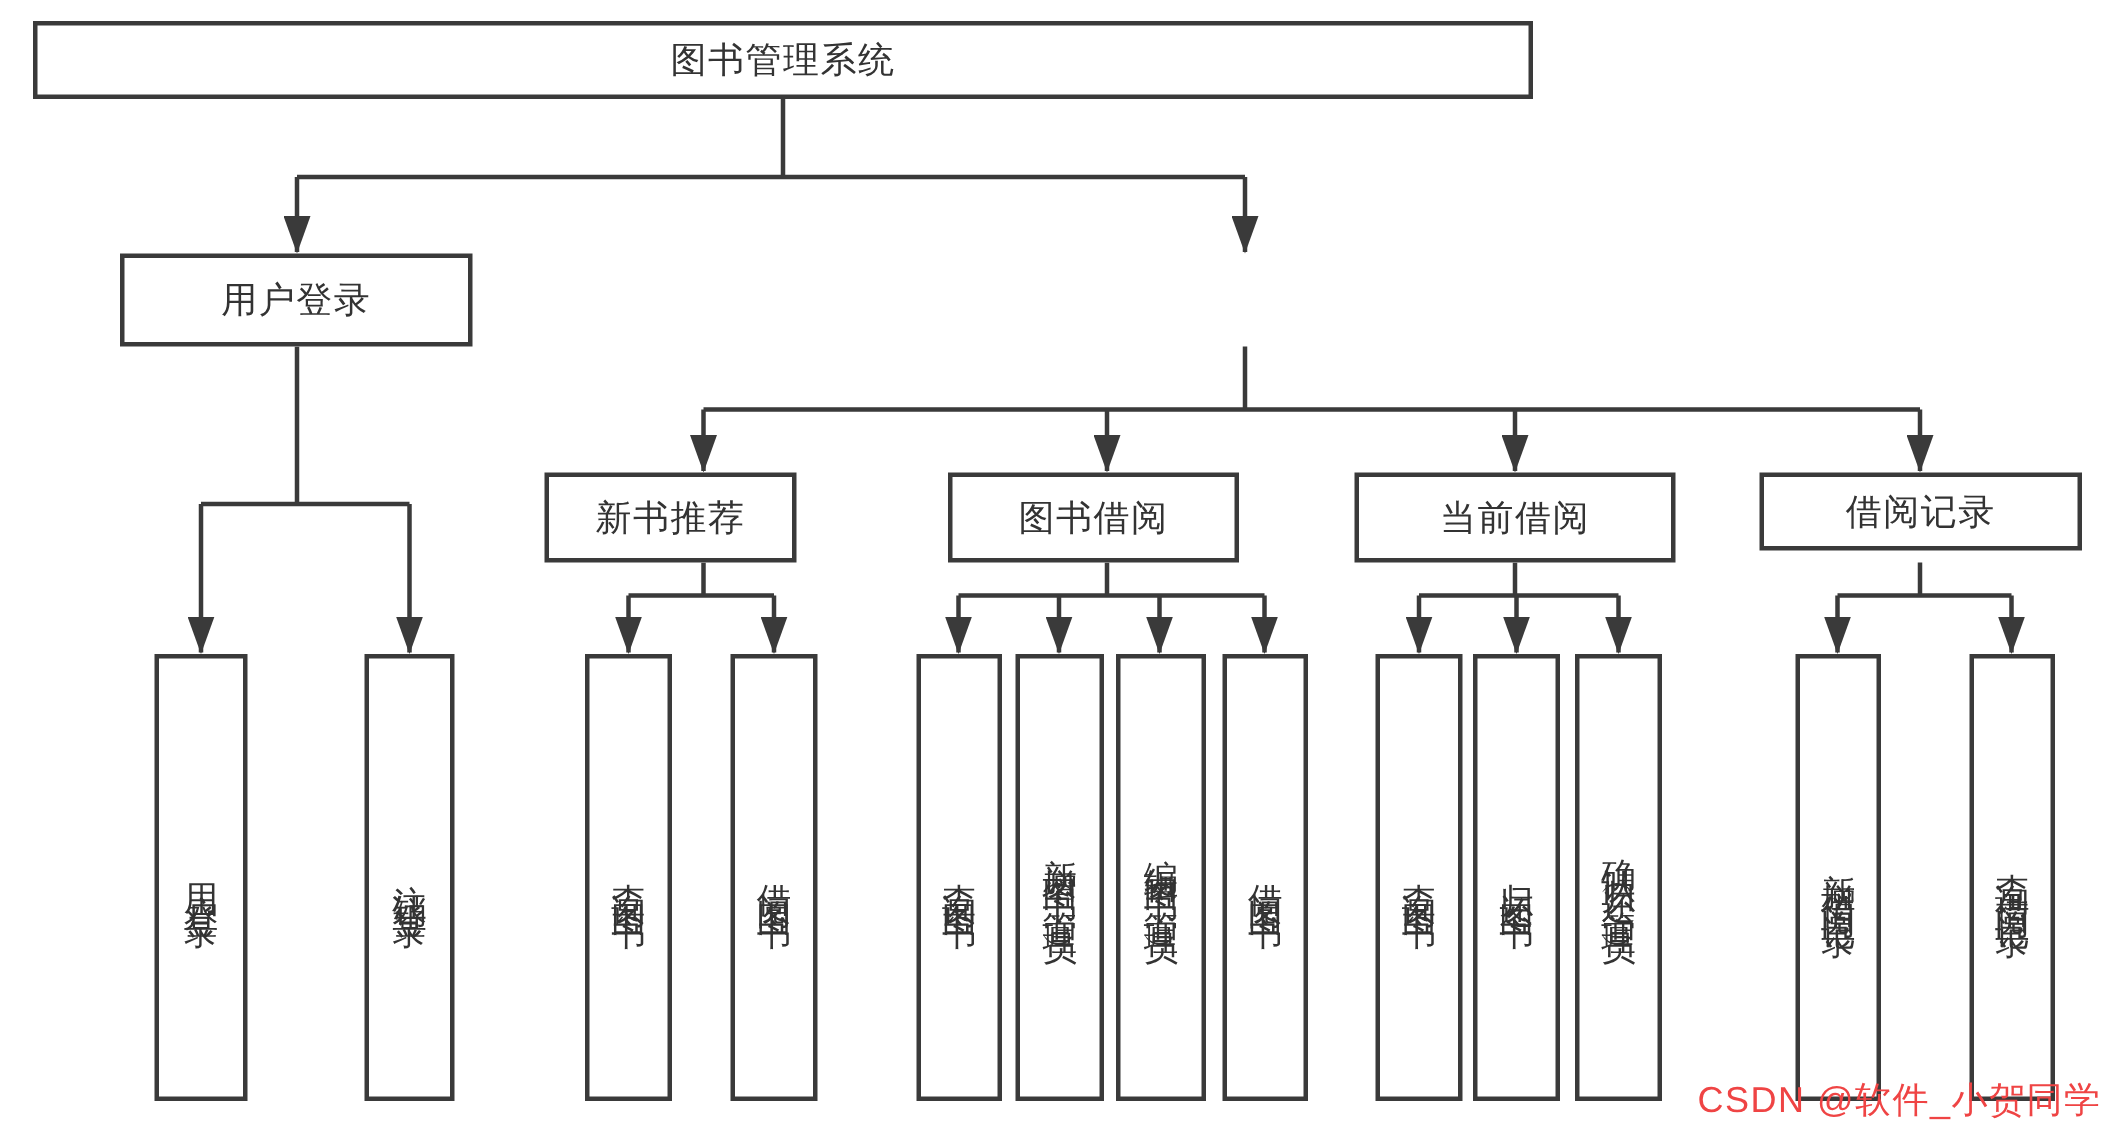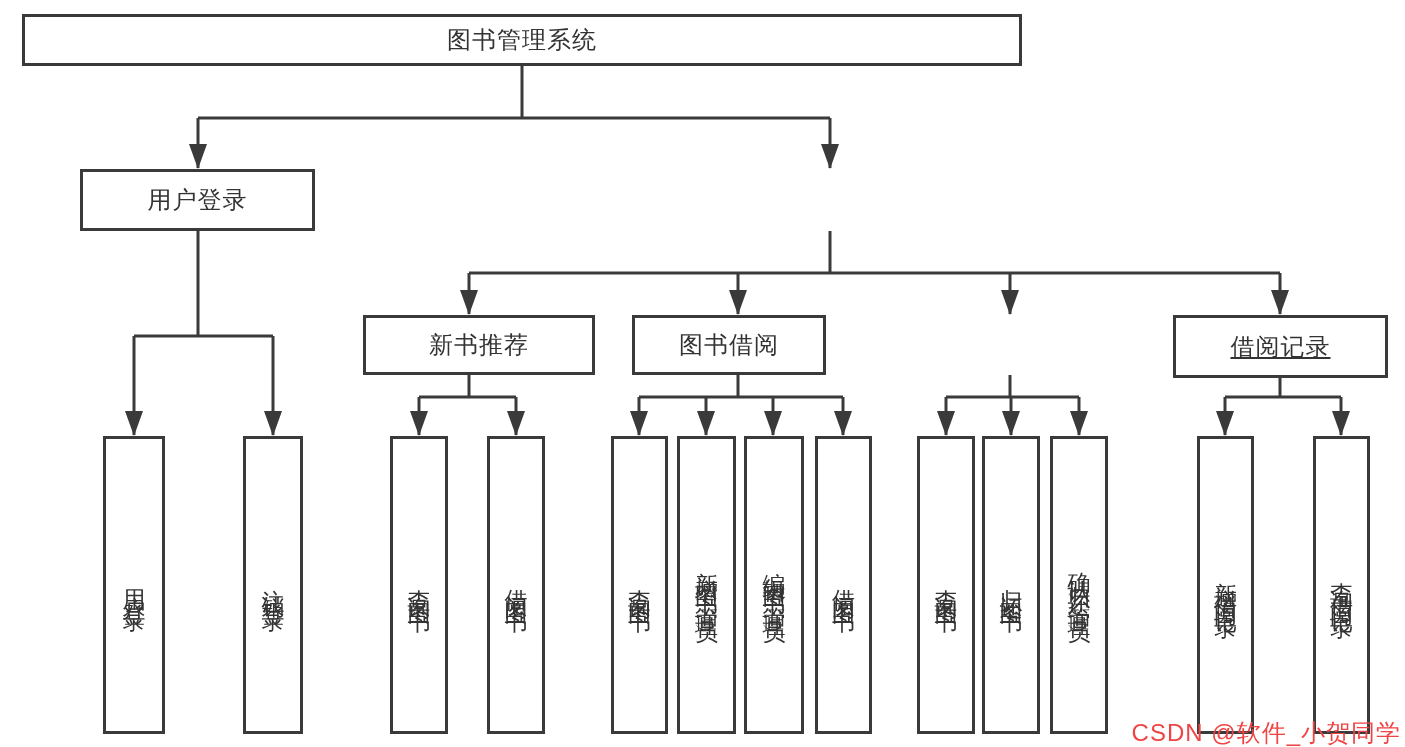--- a/index.html
+++ b/index.html
@@ -105,27 +105,30 @@
   </svg>
 
   <div class="box hbox" style="left:22px; top:14px; width:1000px; height:52px;">
     <span>图书管理系统</span>
   </div>
 
   <div class="box hbox" style="left:80px; top:169px; width:235px; height:62px;">
     <span>用户登录</span>
   </div>
 
-  <div class="box hbox" style="left:363px; top:315px; width:232px; height:60px;font-family:Liberation Serif, serif;">
+  <div class="box hbox" style="left:363px; top:315px; width:168px; height:60px;font-family:Liberation Serif, serif;">
     <span>新书推荐</span>
   </div>
   <div class="box hbox" style="left:632px; top:315px; width:194px; height:60px;">
     <span>图书借阅</span>
   </div>
-  <div class="box hbox" style="left:1173px; top:315px; width:215px; height:63px;text-decoration:underline;">
+  <div class="box hbox" style="left:903px; top:315px; width:214px; height:60px;">
+    <span>当前借阅</span>
+  </div>
+  <div class="box hbox" style="left:1173px; top:315px; width:215px; height:52px;">
     <span>借阅记录</span>
   </div>
 
   <div class="box leaf" style="left:103px; top:436px; width:62px; height:298px;">
     <span>用户登录</span>
   </div>
   <div class="box leaf" style="left:243px; top:436px; width:60px; height:298px;">
     <span>注销登录</span>
   </div>
 

